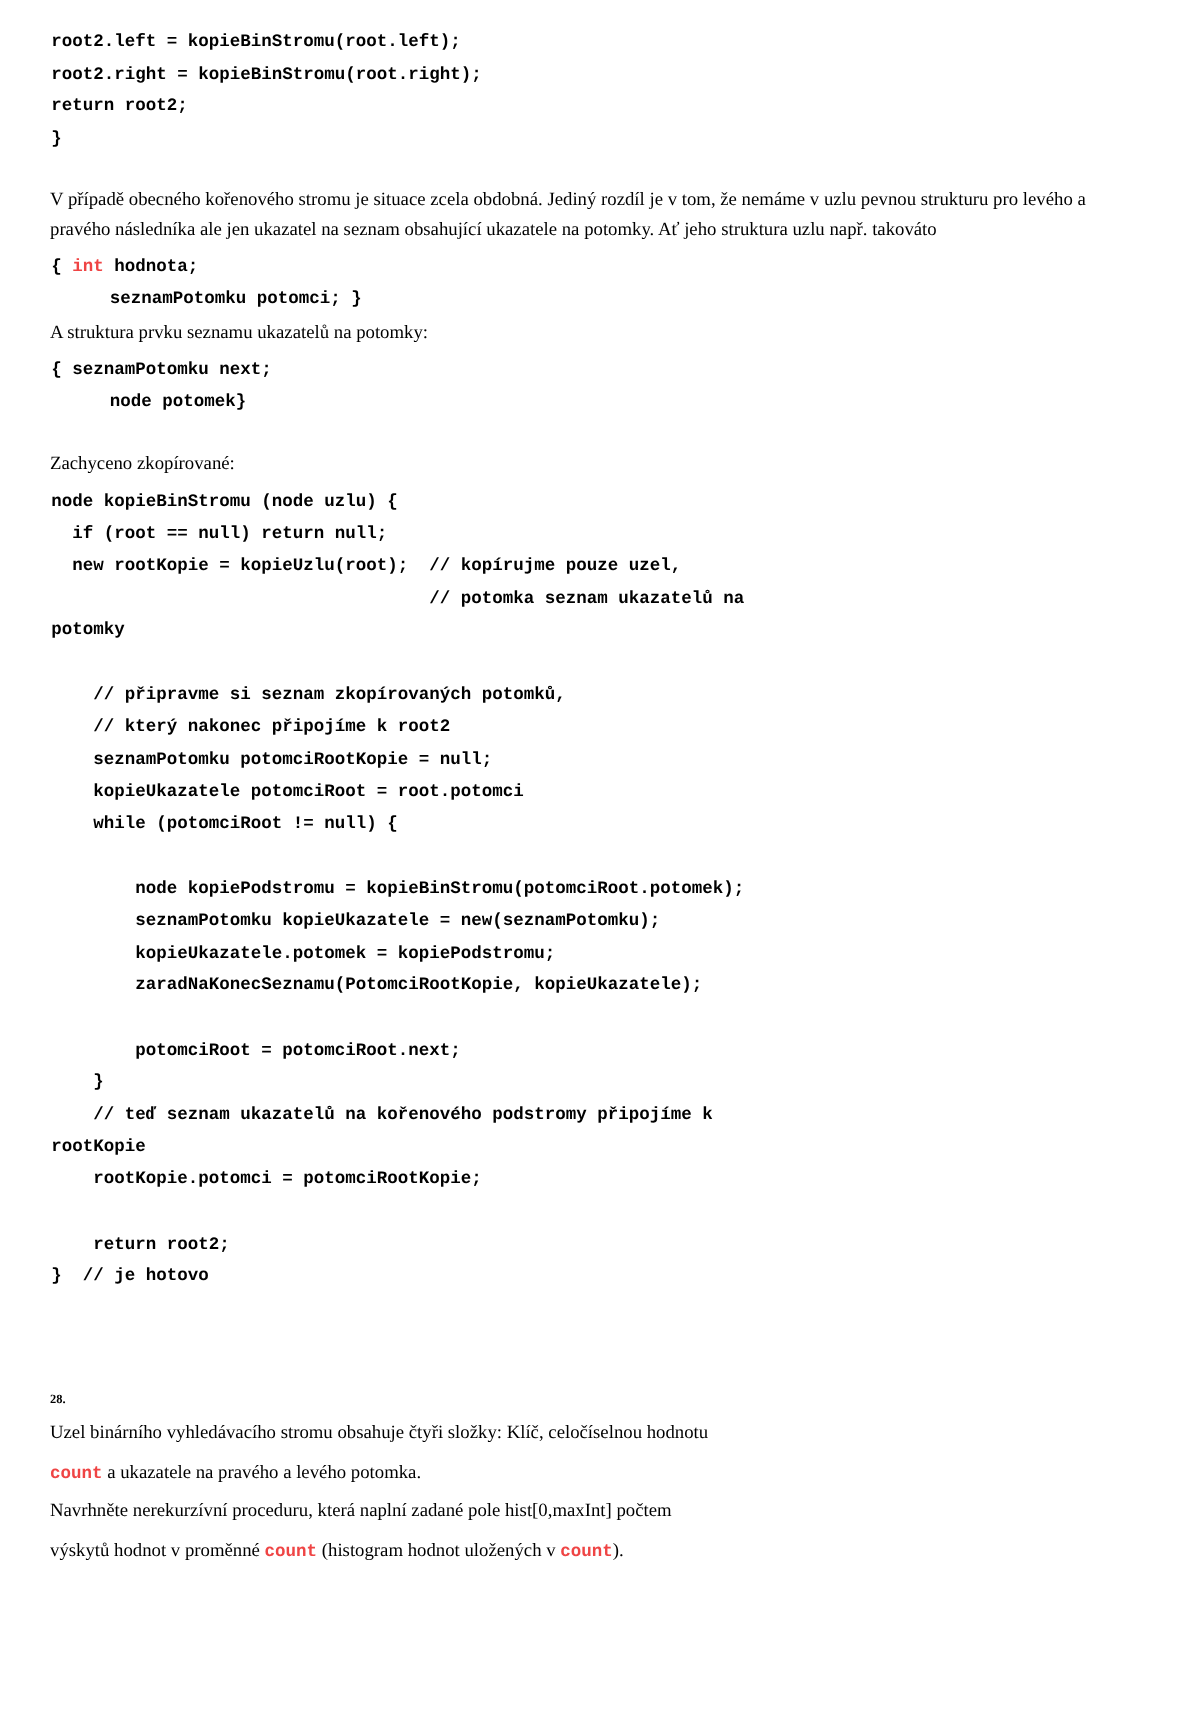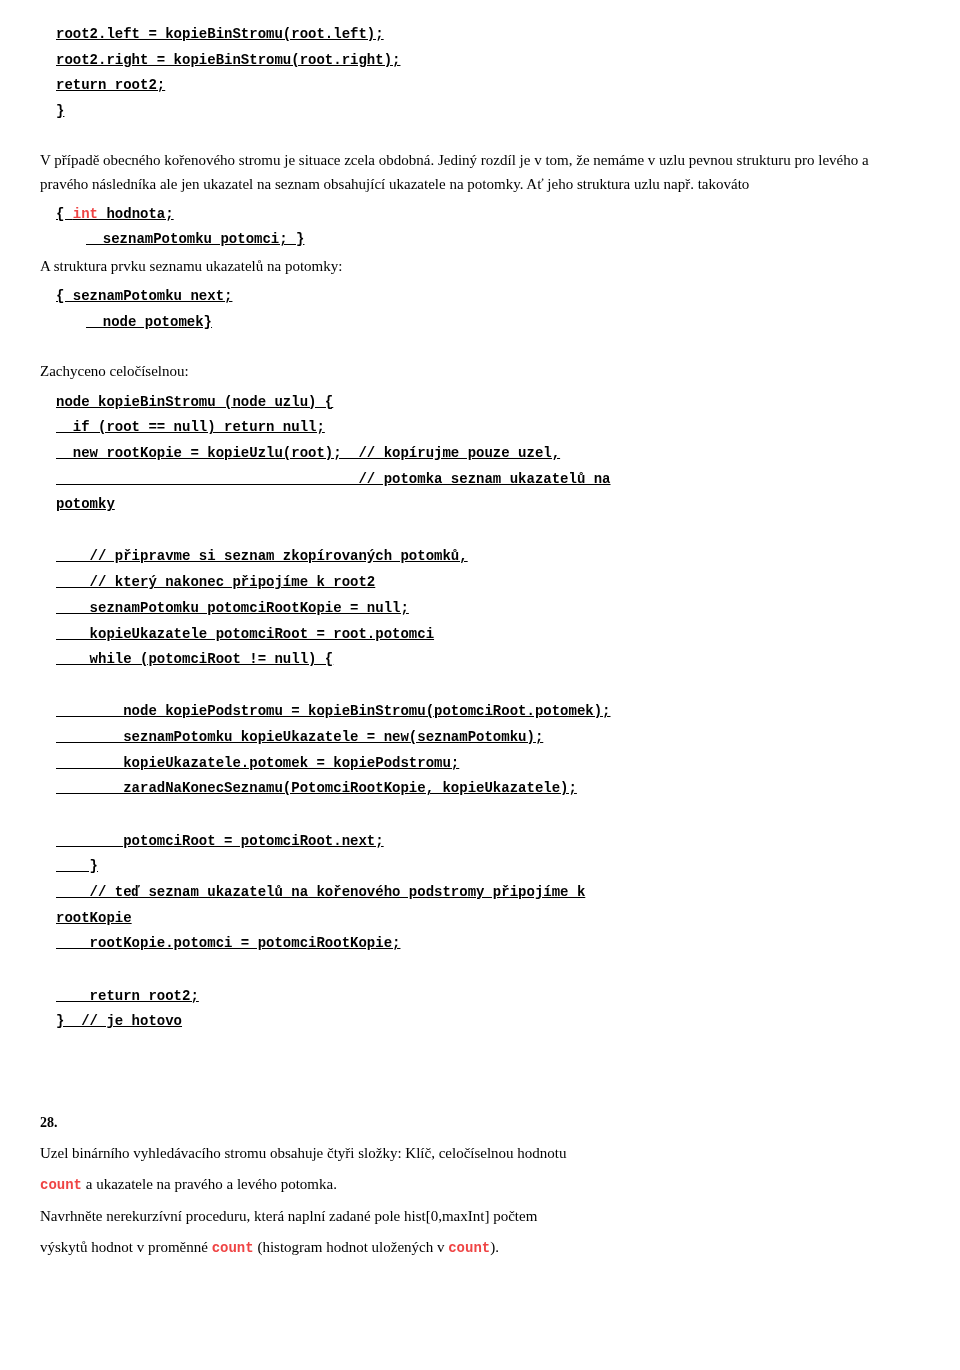--- a/index.html
+++ b/index.html
@@ -27,34 +27,33 @@
       margin-bottom: 8px;
       line-height: 1.55;
     }
 
     .code-block {
       font-family: 'Courier New', Courier, monospace;
       font-size: 14px;
       font-weight: bold;
       line-height: 1.55;
       white-space: pre;
-      margin: 4px 16px;
+      margin: 4px 1px;
       color: #000000;
-      text-decoration: underline;
     }
 
     .inline-code {
       font-family: 'Courier New', Courier, monospace;
       font-size: 14px;
       font-weight: bold;
       color: #ef4444;
     }
 
     .number-heading {
-      font-size: 14px;
+      font-size: 10px;
       font-weight: bold;
       margin-top: 30px;
       margin-bottom: 8px;
     }
 
     .indent1 {
       padding-left: 30px;
     }
   </style>
 </head>
@@ -78,21 +77,21 @@
   <div class="code-block">{ <span class="inline-code">int</span> hodnota;</div>
   <div class="code-block indent1">  seznamPotomku potomci; }</div>
 
   <p>A struktura prvku seznamu ukazatelů na potomky:</p>
 
   <div class="code-block">{ seznamPotomku next;</div>
   <div class="code-block indent1">  node potomek}</div>
 
   <br>
 
-  <p>Zachyceno celočíselnou:</p>
+  <p>Zachyceno zkopírované:</p>
 
   <div class="code-block">node kopieBinStromu (node uzlu) {</div>
   <div class="code-block">  if (root == null) return null;</div>
   <div class="code-block">  new rootKopie = kopieUzlu(root);  // kopírujme pouze uzel,</div>
   <div class="code-block" style="padding-left: 0;">                                    // potomka seznam ukazatelů na</div>
   <div class="code-block">potomky</div>
 
   <br>
 
   <div class="code-block">    // připravme si seznam zkopírovaných potomků,</div>

